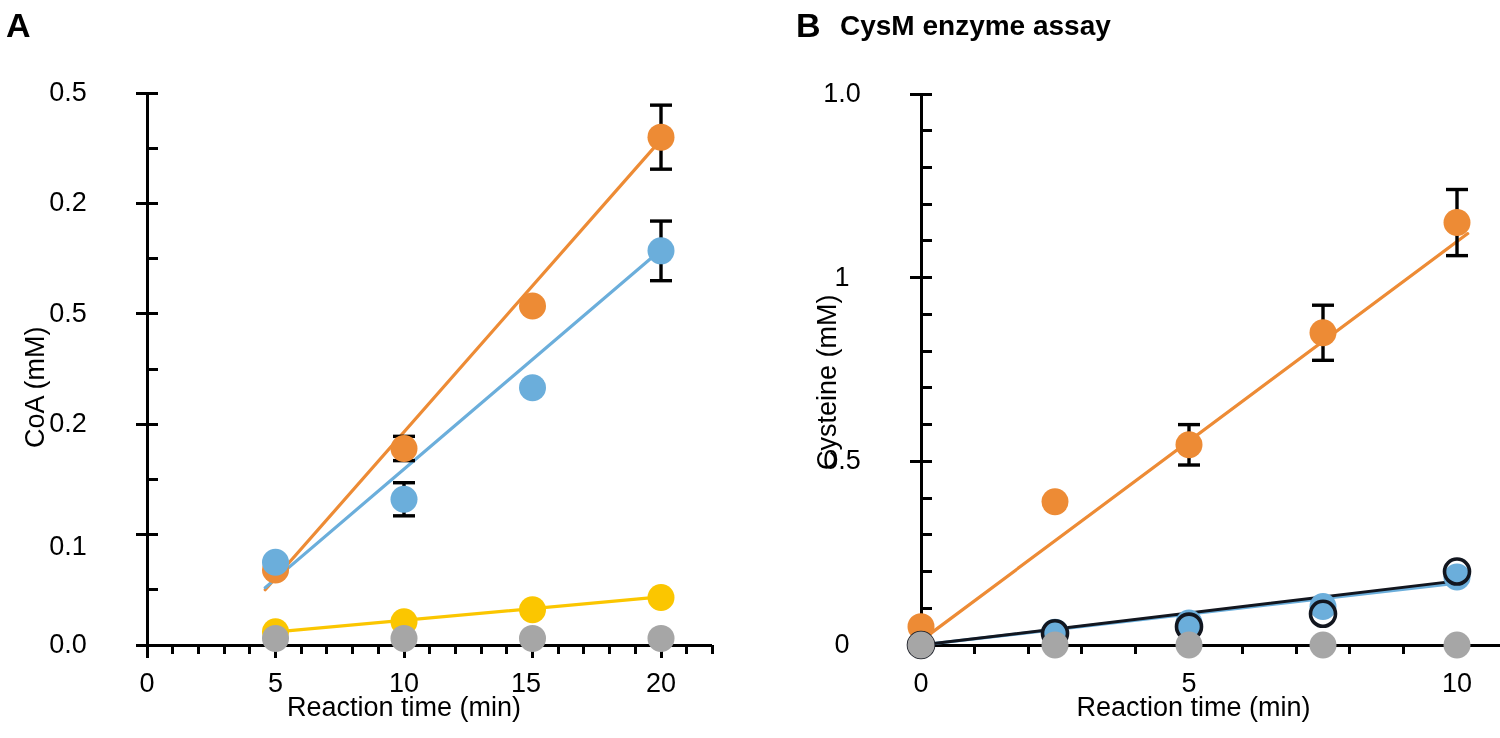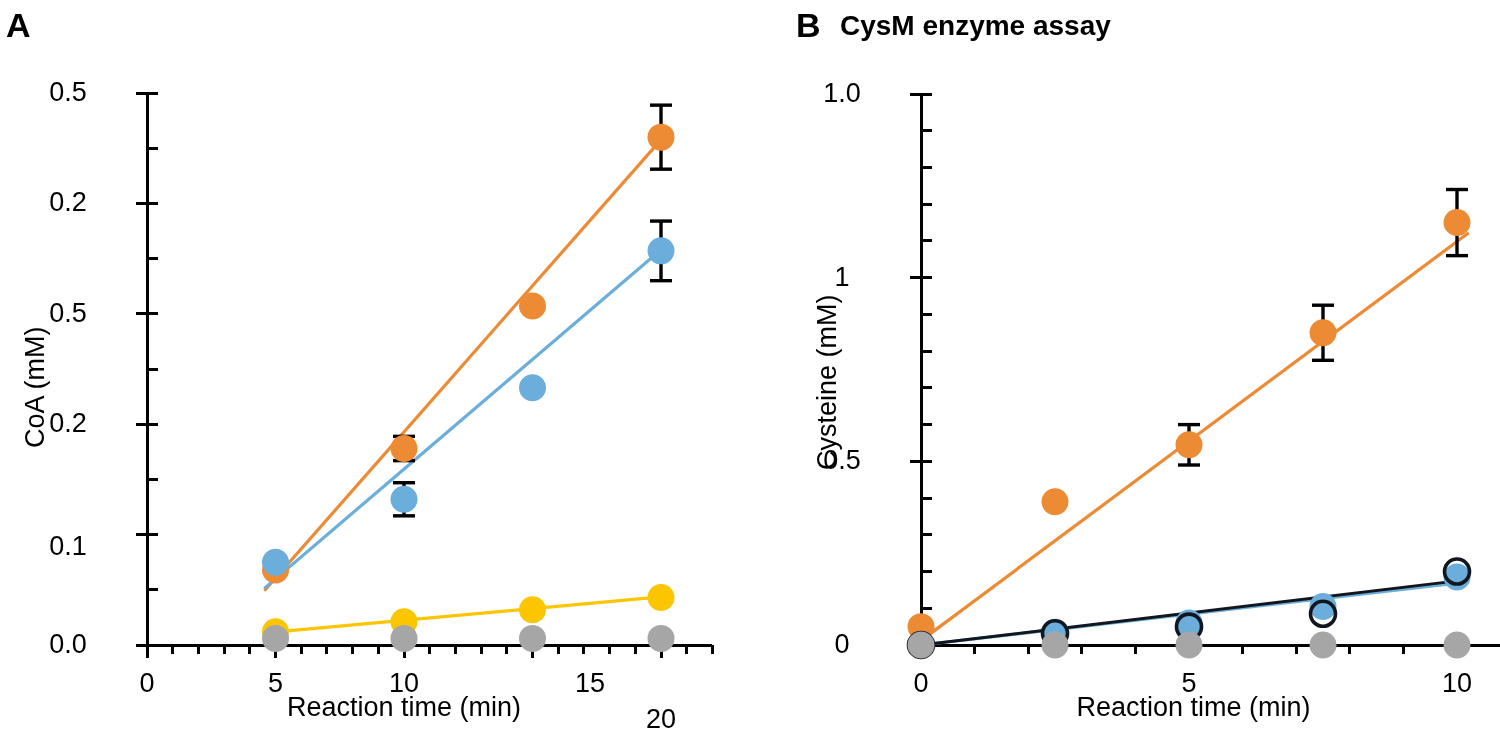--- a/index.html
+++ b/index.html
@@ -177,22 +177,22 @@
     <div class="axis-title-y" style="left:22px; top:448px;">CoA (mM)</div>
   <div class="tick-label y" style="left: 7px; top: 631px; width: 122px;">0.0</div>
       <div class="tick-label y" style="left: 7px; top: 533px; width: 122px;">0.1</div>
       <div class="tick-label y" style="left: 7px; top: 410.2px; width: 122px;">0.2</div>
       <div class="tick-label y" style="left: 7px; top: 299.8px; width: 122px;">0.5</div>
       <div class="tick-label y" style="left: 7px; top: 189.4px; width: 122px;">0.2</div>
       <div class="tick-label y" style="left: 7px; top: 79px; width: 122px;">0.5</div>
       <div class="tick-label x" style="left: 87px; top: 670px; width: 120px;">0</div>
       <div class="tick-label x" style="left: 215.5px; top: 670px; width: 120px;">5</div>
       <div class="tick-label x" style="left: 344px; top: 670px; width: 120px;">10</div>
-      <div class="tick-label x" style="left: 485px; top: 670px; width: 120px; text-align: right;">15</div>
-      <div class="tick-label x" style="left: 601px; top: 670px; width: 120px; margin-top: 36px;">20</div>
+      <div class="tick-label x" style="left: 466px; top: 670px; width: 120px;">15</div>
+      <div class="tick-label x" style="left: 601px; top: 670px; width: 120px;">20</div>
     </div>
 
   <div class="panel" id="panel-b">
     <div class="panel-letter" style="left:6px; top:8px;">B</div>
     <div class="panel-title" style="left:50px; top:12px;font-weight:bold;">CysM enzyme assay</div>
 
     <svg class="plot-svg" id="svg-b" width="710" height="738">
         <line x1="131" y1="94" x2="131" y2="645" stroke="#000000" stroke-width="3" shape-rendering="crispEdges"></line>
         <line x1="131" y1="645" x2="731.3199999999999" y2="645" stroke="#000000" stroke-width="3" shape-rendering="crispEdges"></line>
         <line x1="120" y1="645" x2="142" y2="645" stroke="#000000" stroke-width="3" shape-rendering="crispEdges"></line>

